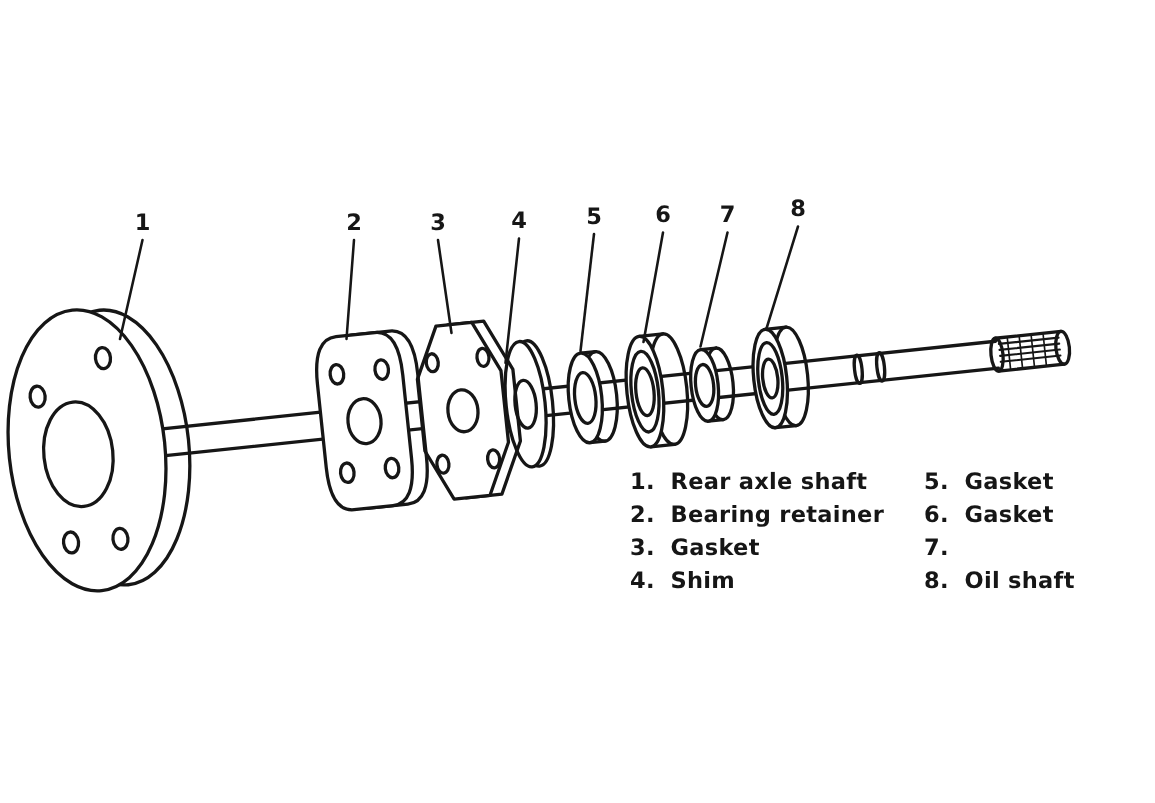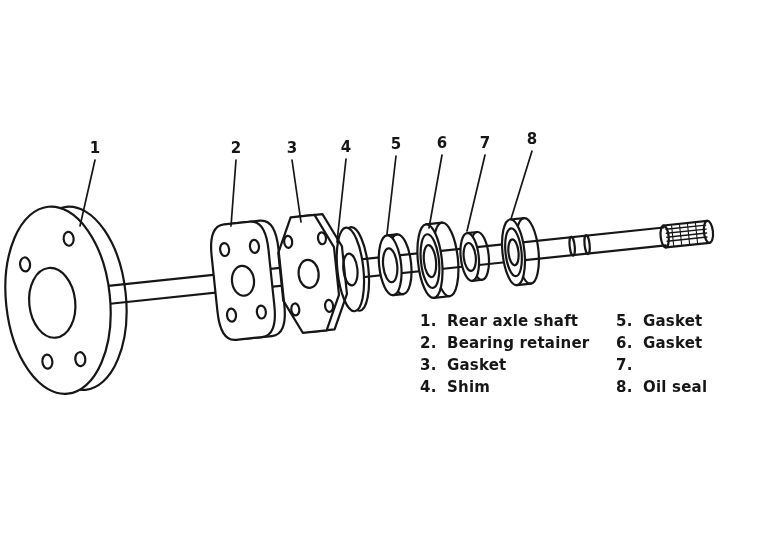--- a/index.html
+++ b/index.html
@@ -163,18 +163,18 @@
       </div>
       <div class="legend-row">
         <span class="legend-num">6.</span>
         <span class="legend-label">Gasket</span>
       </div>
       <div class="legend-row">
         <span class="legend-num">7.</span>
       </div>
       <div class="legend-row">
         <span class="legend-num">8.</span>
-        <span class="legend-label">Oil seal</span>
+        <span class="legend-label">Oil shaft</span>
       </div>
     </div>
   </div>
 
 </div>
 
 </body></html>

